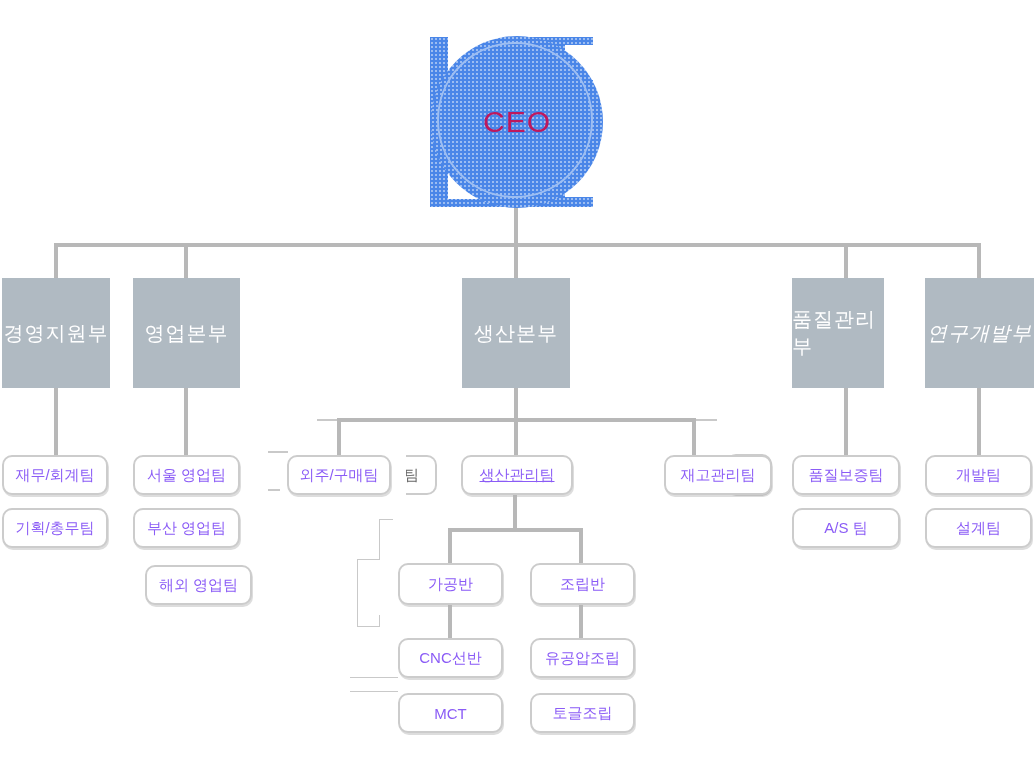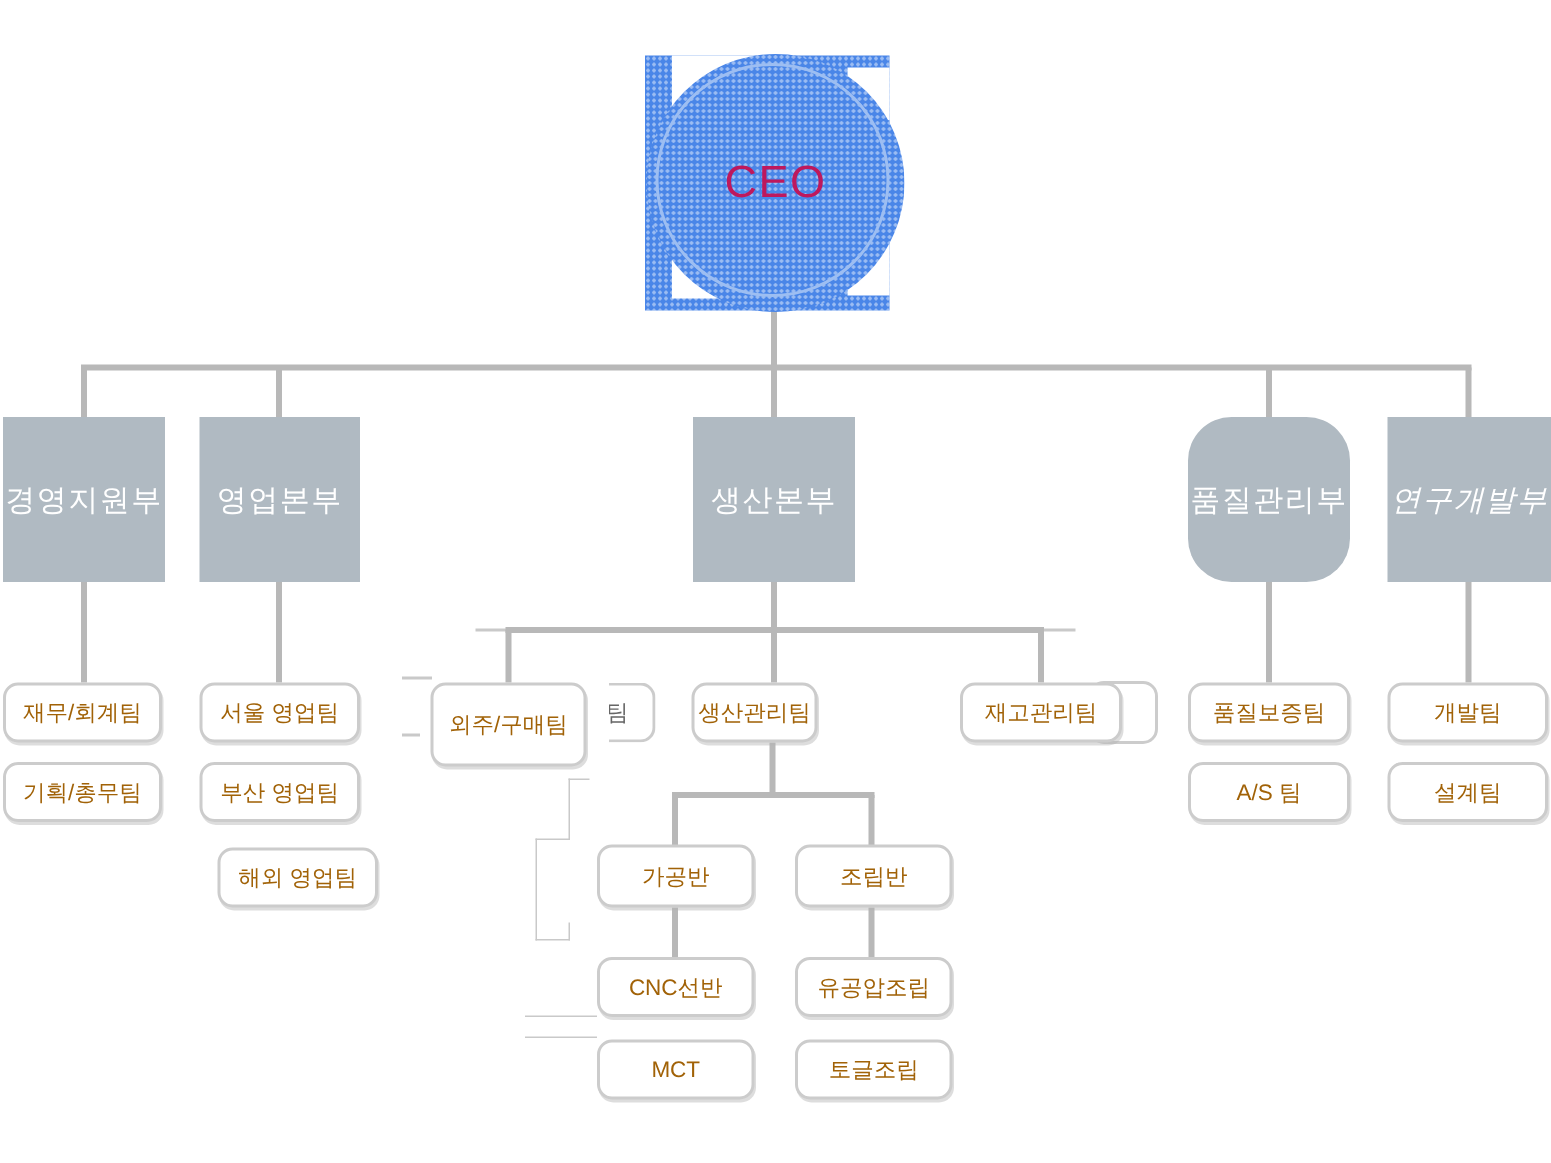--- a/index.html
+++ b/index.html
@@ -34,28 +34,28 @@
   .line-thin{background:#c9c9c9;z-index:0;}
 
   
   .dept{
     background:#b0bac2;color:#ffffff;font-size:20px;letter-spacing:1px;
     display:flex;align-items:center;justify-content:center;z-index:2;
   }
   .dept-1{left:2px;top:278px;width:108px;height:110px;}
   .dept-2{left:133px;top:278px;width:107px;height:110px;}
   .dept-3{left:462px;top:278px;width:108px;height:110px;}
-  .dept-4{left:792px;top:278px;width:108px;height:110px;border-radius:29px;}
+  .dept-4{left:792px;top:278px;width:92px;height:110px;}
   .dept-5{left:925px;top:278px;width:109px;height:110px;font-style:italic;}
 
   
   .team{
     background:#ffffff;border:2px solid #cccccc;border-radius:10px;
     box-sizing:border-box;box-shadow:1px 2px 0 rgba(180,180,180,0.45);
-    color:#a16207;font-size:15px;
+    color:#8b5cf6;font-size:15px;
     display:flex;align-items:center;justify-content:center;z-index:2;
   }
   
   .ghost{
     background:#ffffff;border:2px solid #cccccc;box-sizing:border-box;
     color:#666666;font-size:15px;overflow:hidden;z-index:1;
     display:flex;align-items:center;
   }
   .ghost-mid{left:406px;top:455px;width:31px;height:40px;
     border-left:none;border-radius:0 10px 10px 0;}
@@ -120,27 +120,27 @@
 <div class="abs dept dept-4">품질관리부</div>
 <div class="abs dept dept-5">연구개발부</div>
 
 <div class="abs team" style="left:2px;top:455px;width:106px;height:40px;">재무/회계팀</div>
 <div class="abs team" style="left:2px;top:508px;width:106px;height:40px;">기획/총무팀</div>
 
 <div class="abs team" style="left:133px;top:455px;width:107px;height:40px;">서울 영업팀</div>
 <div class="abs team" style="left:133px;top:508px;width:107px;height:40px;">부산 영업팀</div>
 <div class="abs team" style="left:145px;top:565px;width:107px;height:40px;">해외 영업팀</div>
 
-<div class="abs team" style="left:287px;top:455px;width:104px;height:56px;">외주/구매팀</div>
+<div class="abs team" style="left:287px;top:455px;width:104px;height:40px;">외주/구매팀</div>
 <div class="abs ghost ghost-mid">
     <span>재팀</span>
   </div>
-<div class="abs team" style="left:461px;top:455px;width:84px;height:40px;">생산관리팀</div>
+<div class="abs team" style="left:461px;top:455px;width:112px;height:40px;text-decoration:underline;">생산관리팀</div>
 <div class="abs ghost ghost-right"></div>
-<div class="abs team" style="left:640px;top:455px;width:108px;height:40px;">재고관리팀</div>
+<div class="abs team" style="left:664px;top:455px;width:108px;height:40px;">재고관리팀</div>
 
 <div class="abs team" style="left:792px;top:455px;width:108px;height:40px;">품질보증팀</div>
 <div class="abs team" style="left:792px;top:508px;width:108px;height:40px;">A/S 팀</div>
 
 <div class="abs team" style="left:925px;top:455px;width:107px;height:40px;">개발팀</div>
 <div class="abs team" style="left:925px;top:508px;width:107px;height:40px;">설계팀</div>
 
 <div class="abs team" style="left:398px;top:563px;width:105px;height:42px;">가공반</div>
 <div class="abs team" style="left:530px;top:563px;width:105px;height:42px;">조립반</div>
 

